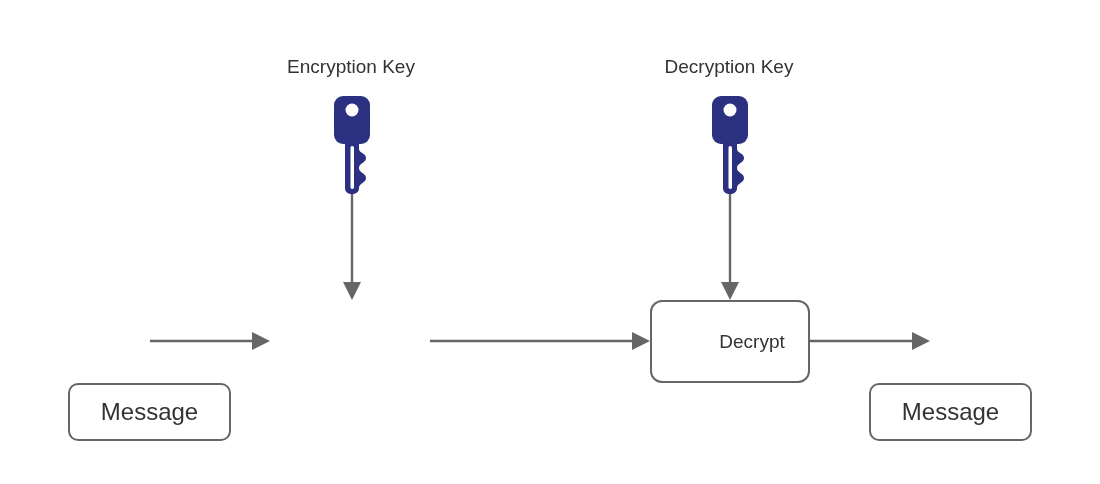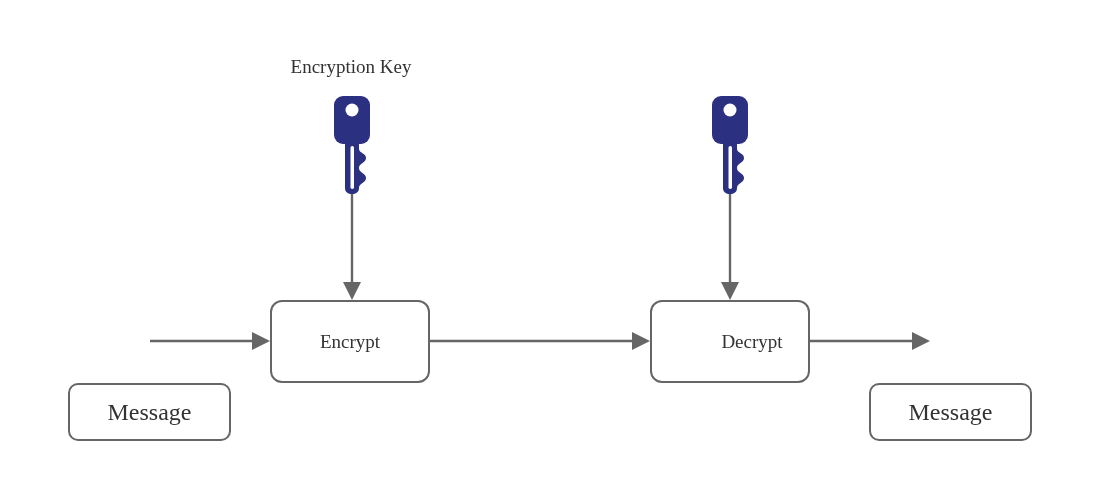--- a/index.html
+++ b/index.html
@@ -9,21 +9,20 @@
   }
   body {
     font-family: "Liberation Sans", sans-serif;
   }
   #canvas {
     position: relative;
     width: 1100px;
     height: 452px;
     background: #ffffff;
     overflow: hidden;
-    font-family: Liberation Serif, serif;
   }
   .label {
     position: absolute;
     color: #333333;
     font-size: 19px;
     line-height: 1;
     white-space: nowrap;
     text-align: center;
   }
   .node-box {
@@ -51,20 +50,21 @@
     overflow: visible;
   }
 </style>
 </head>
 <body>
 
 <div id="canvas">
 
   <div class="label" style="left:275px; top:57px; width:152px;">Encryption Key</div>
 
+  <div class="label" style="left:653px; top:57px; width:152px;">Decryption Key</div>
 
   <svg class="key-icon" style="left:326px; top:96px;" width="52" height="104" viewBox="0 0 52 104">
     <g fill="#2b3180">
       <rect x="8" y="0" width="36" height="48" rx="9" ry="9"></rect>
       <circle cx="26" cy="14" r="6.5" fill="#ffffff"></circle>
       <path d="M19 46 h14 v7 c0,4 7,4 7,9 c0,5 -7,5 -7,10 c0,5 7,5 7,10 c0,5 -7,5 -7,10 c0,4 -3,6 -7,6 c-4,0 -7,-2 -7,-6 z"></path>
       <rect x="24.5" y="50" width="3.5" height="43" rx="1.7" ry="1.7" fill="#ffffff"></rect>
     </g>
   </svg>
 
@@ -95,21 +95,20 @@
   <svg class="arrow-svg" style="left:428px; top:327px;" width="226" height="28" viewBox="0 0 226 28">
     <line x1="2" y1="14" x2="208" y2="14" stroke="#666666" stroke-width="2.4"></line>
     <polygon points="222,14 204,5 204,23" fill="#666666"></polygon>
   </svg>
 
   <svg class="arrow-svg" style="left:808px; top:327px;" width="126" height="28" viewBox="0 0 126 28">
     <line x1="2" y1="14" x2="108" y2="14" stroke="#666666" stroke-width="2.4"></line>
     <polygon points="122,14 104,5 104,23" fill="#666666"></polygon>
   </svg>
 
-  <div class="node-box" style="left:270px; top:300px; width:160px; height:83px;">Encrypt</div>
 
   <div class="node-box" style="left:650px; top:300px; width:160px; height:83px;padding-left:44px;">Decrypt</div>
 
   <div class="node-box small-box" style="left:68px; top:383px; width:163px; height:58px;">Message</div>
 
 
   <div class="node-box small-box" style="left:869px; top:383px; width:163px; height:58px;">Message</div>
 
 </div>
 

